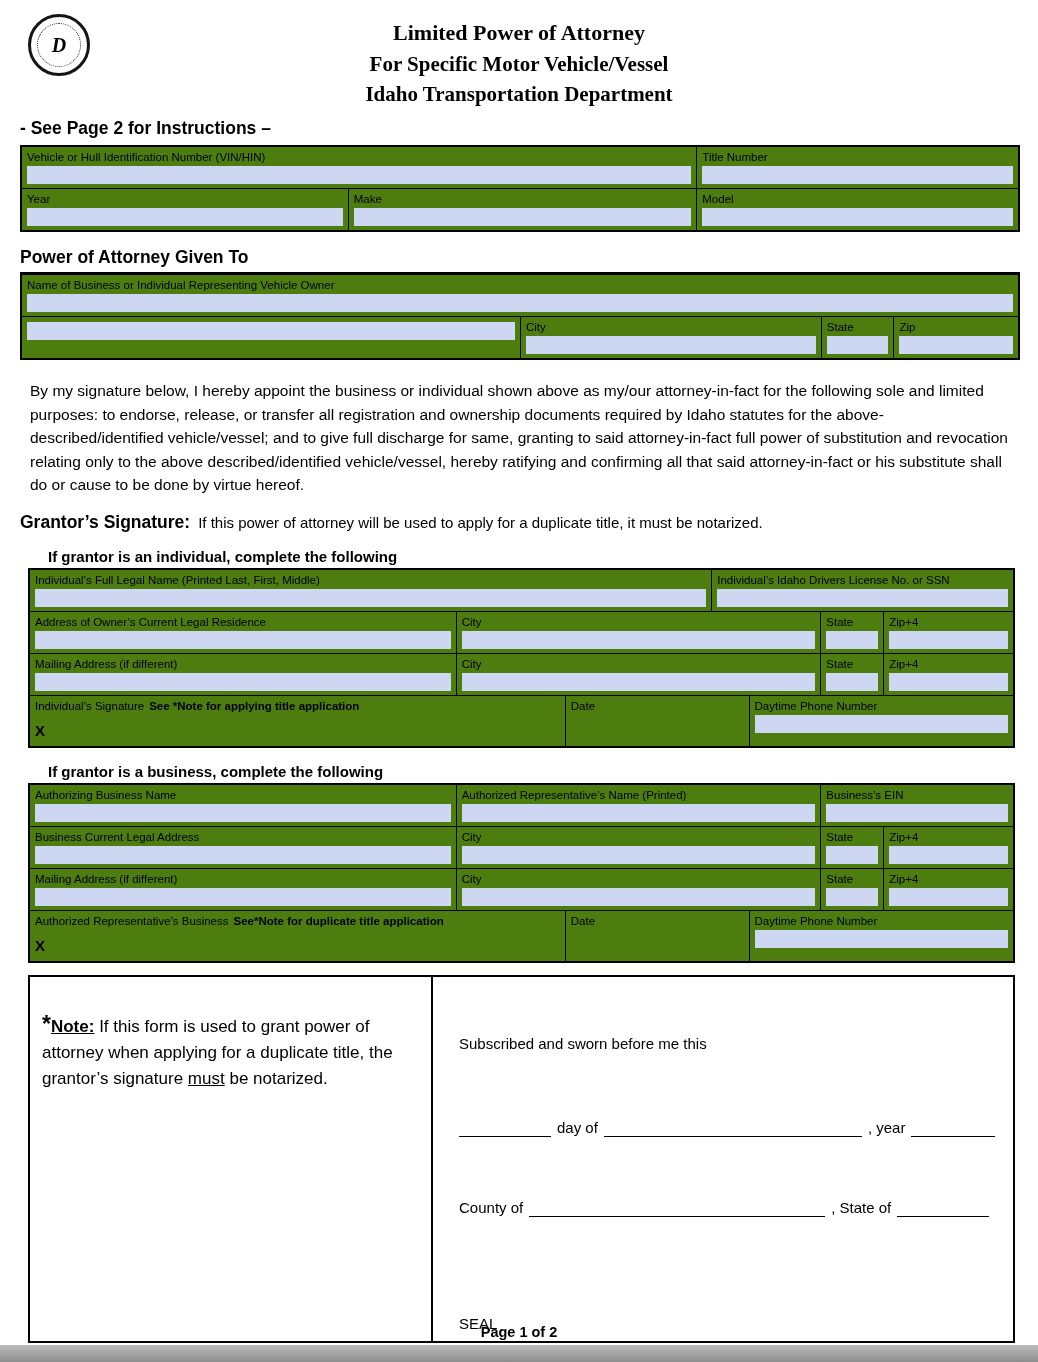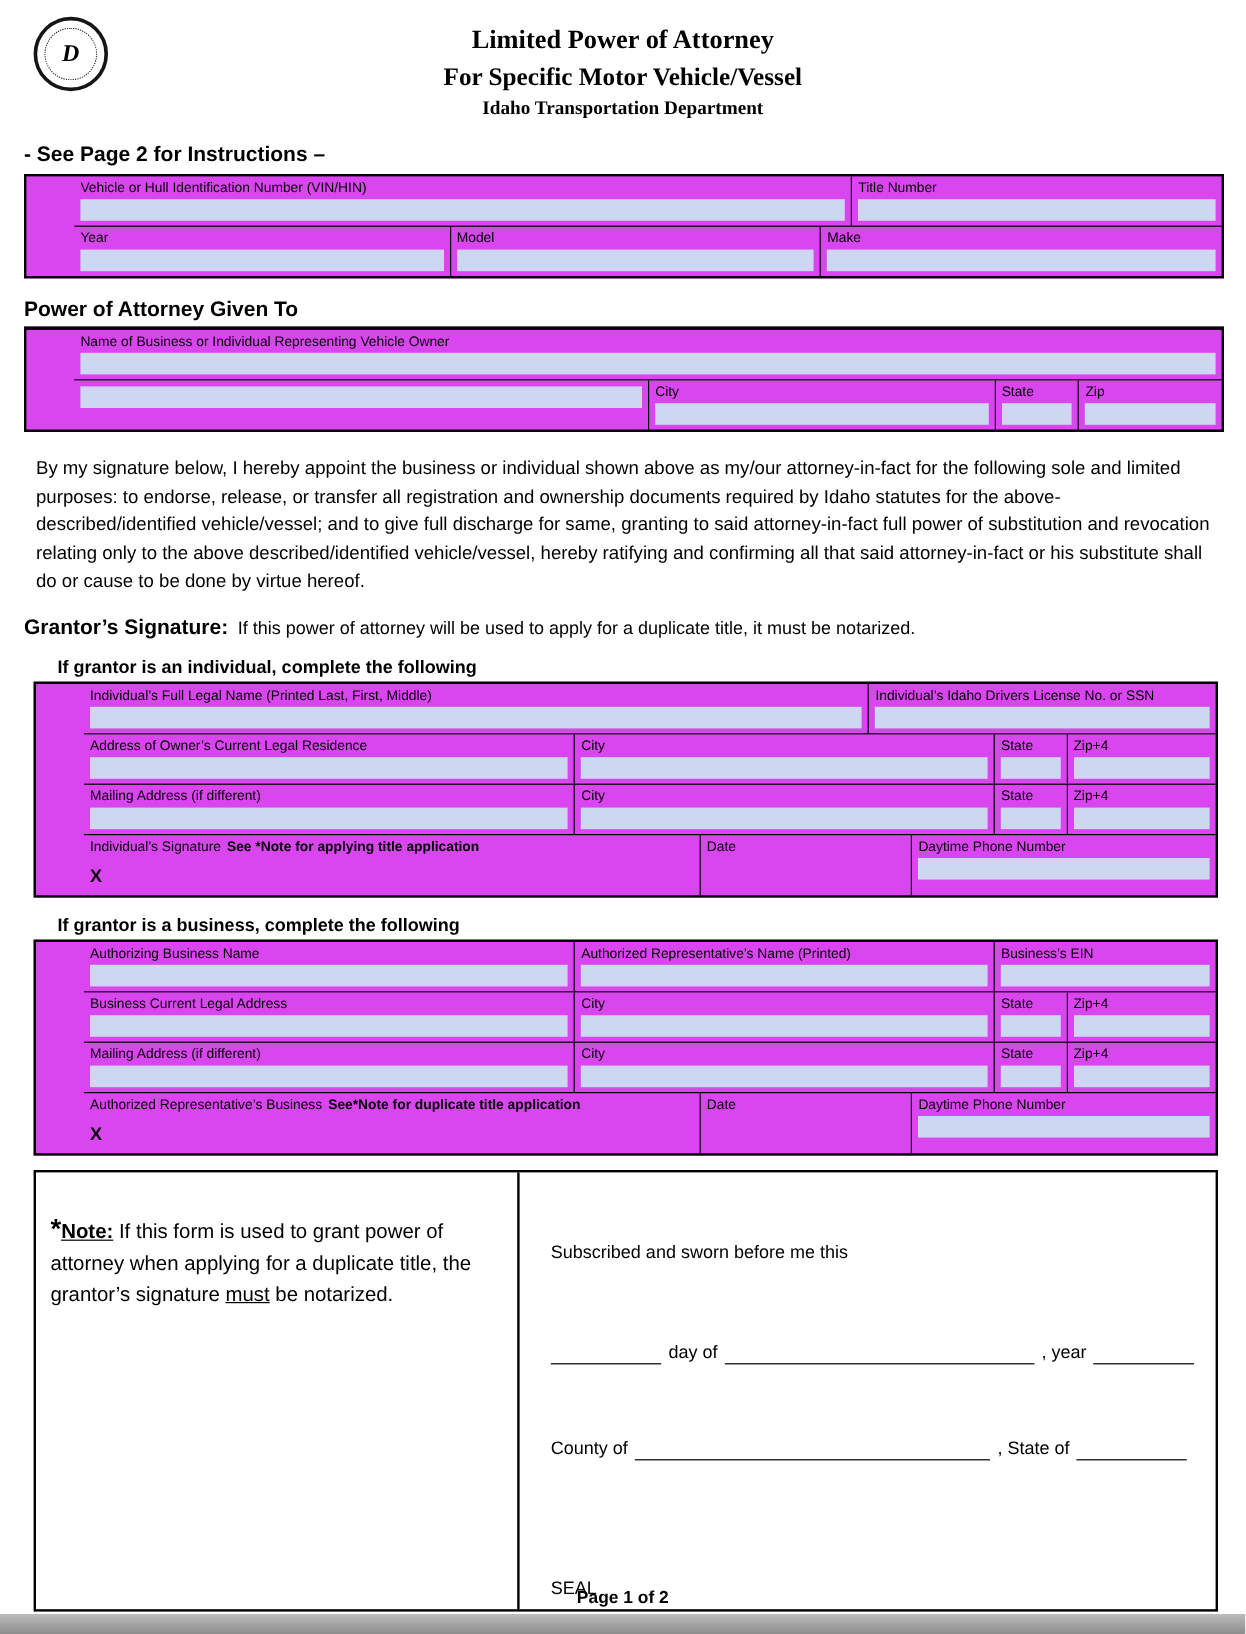--- a/index.html
+++ b/index.html
@@ -29,33 +29,33 @@
   .logo-inner {
     width: 44px; height: 44px; border-radius: 50%;
     border: 1px dotted #222;
     display: flex; align-items: center; justify-content: center;
     font-family: "Liberation Serif", serif;
     font-style: italic; font-weight: bold; font-size: 20px;
   }
   .titles { text-align: center; padding-top: 6px; font-family: Liberation Serif, serif; }
   .title1 { font-size: 22px; font-weight: bold; margin-bottom: 6px; }
   .title2 { font-size: 21px; font-weight: bold; margin-bottom: 5px; }
-  .title3 { font-size: 16px; font-weight: bold; }
+  .title3 { font-size: 21px; font-weight: bold; }
   .forminfo {
     position: absolute; right: 14px; top: 22px;
     width: 142px; font-size: 12.5px; line-height: 20px; text-align: left;
   }
 
   
   .h-instructions { margin: 14px 0 6px 20px; font-size: 17.5px; font-weight: bold; }
   .h-section     { margin: 15px 0 4px 20px; font-size: 17.5px; font-weight: bold; }
   .h-sub         { margin: 15px 0 3px 48px; font-size: 15px; font-weight: bold; }
 
   
-  .tbl { border: 2px solid #000; background: #d946ef; padding-left: 40px; }
+  .tbl { border: 2px solid #000; background: #4d7c0f; }
   .tbl-outer-margin   { margin: 0 18px 0 20px; }
   .tbl-inner-margin   { margin: 0 23px 0 28px; }
   .trow { display: flex; border-top: 1px solid #000; }
   .trow:first-child { border-top: none; }
   .cell {
     display: flex; flex-direction: column;
     border-left: 1px solid #000;
     padding: 3px 5px 4px 5px;
   }
   .cell:first-child { border-left: none; }
@@ -144,26 +144,26 @@
       <div class="cell" style="width:32.3%">
         <div class="lbl">Title Number</div>
         <div class="fill"></div>
       </div>
     </div>
     <div class="trow">
       <div class="cell" style="width:32.7%">
         <div class="lbl">Year</div>
         <div class="fill"></div>
       </div>
+      <div class="cell" style="width:35%">
+        <div class="lbl">Make</div>
+        <div class="fill"></div>
+      </div>
       <div class="cell" style="width:32.3%">
         <div class="lbl">Model</div>
-        <div class="fill"></div>
-      </div>
-      <div class="cell" style="width:35%">
-        <div class="lbl">Make</div>
         <div class="fill"></div>
       </div>
     </div>
   </div>
 
   <div class="h-section">Power of Attorney Given To</div>
   <div class="tbl tbl-outer-margin" style="border-top-width:3px;">
     <div class="trow">
       <div class="cell" style="width:100%">
         <div class="lbl">Name of Business or Individual Representing Vehicle Owner</div>

